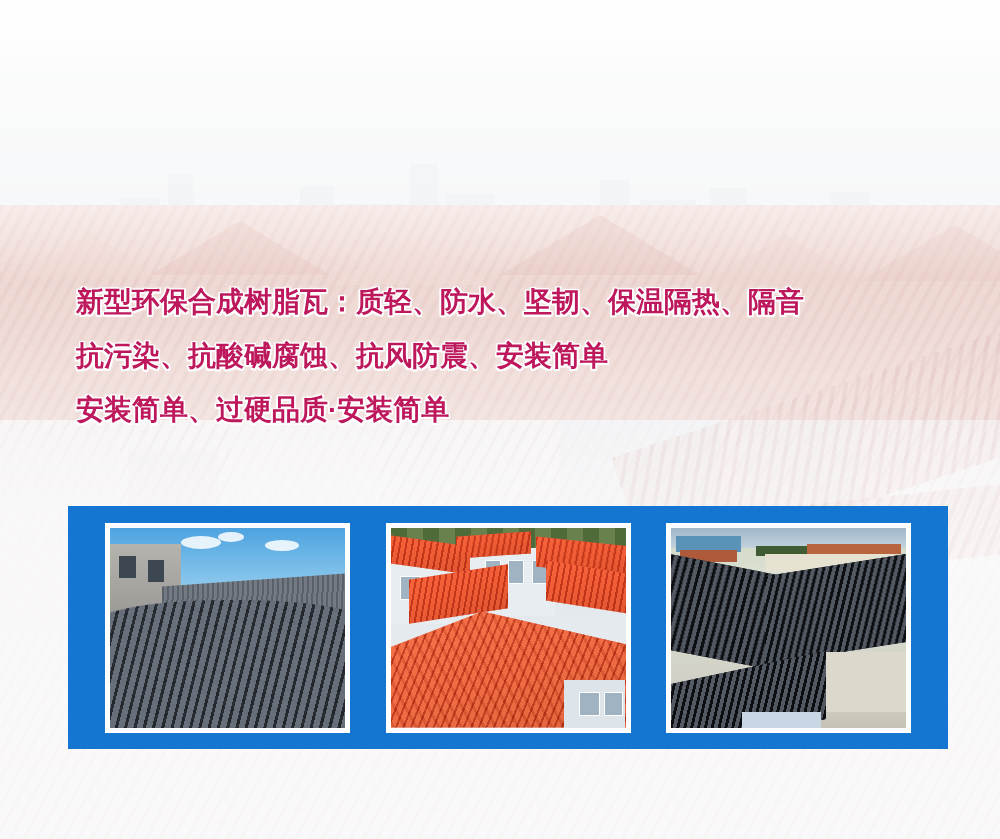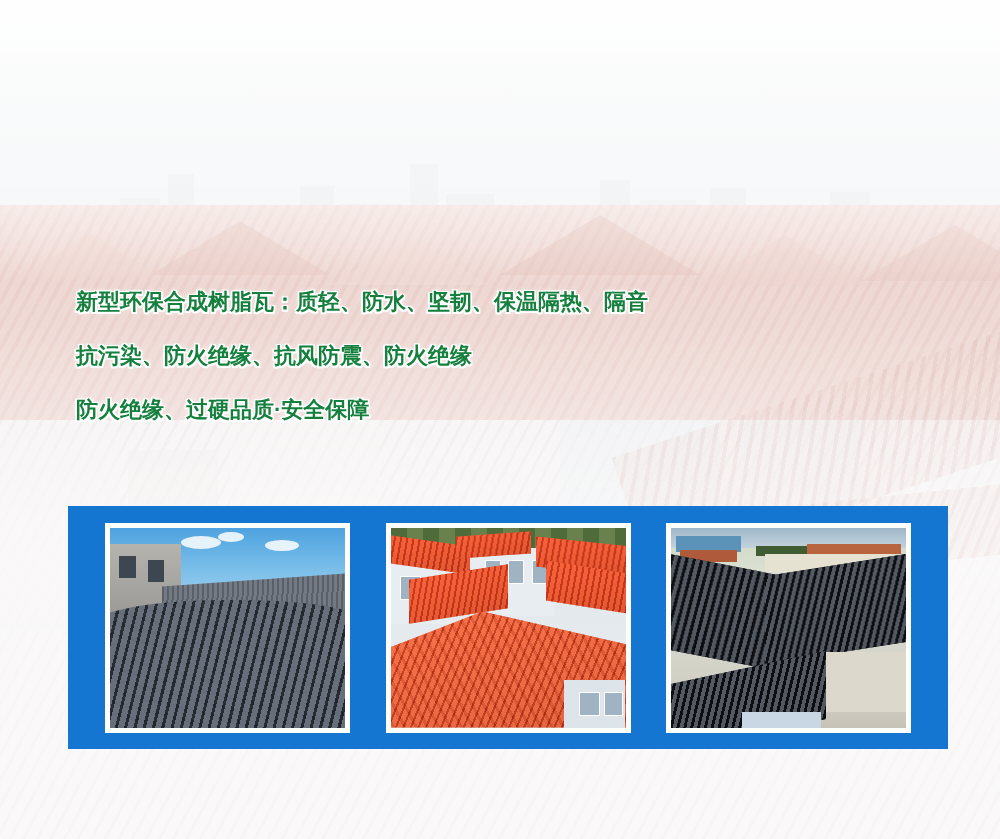--- a/index.html
+++ b/index.html
@@ -94,24 +94,24 @@
       0 0 6px rgba(255,255,255,.95);
     white-space: pre-line;
   }
 
   
   .subcopy {
     position: absolute;
     left: 76px;
     top: 275px;
     width: 890px;
-    font-size: 22px;
+    font-size: 28px;
     line-height: 54px;
     font-weight: bold;
-    color: #15803d;
+    color: #be185d;
     text-shadow:
       1.5px 0 0 #ffffff, -1.5px 0 0 #ffffff, 0 1.5px 0 #ffffff, 0 -1.5px 0 #ffffff,
       1.5px 1.5px 0 #ffffff, -1.5px 1.5px 0 #ffffff, 1.5px -1.5px 0 #ffffff, -1.5px -1.5px 0 #ffffff,
       0 0 5px rgba(255,255,255,.9);
   }
   .subcopy div { white-space: nowrap; }
 
   
   .gallery {
     position: absolute;
@@ -254,22 +254,22 @@
     <div class="blk" style="left:740px;top:0;    width:120px; height:130px; background:#e9eef1;"></div>
     <div class="ridge" style="left:380px; top:96px; width:640px; height:70px; transform:rotate(-6deg); border-radius:6px;"></div>
     <div class="ridge" style="left:620px; top:-30px; width:420px; height:120px; transform:rotate(-18deg);"></div>
   </div>
 
   <div class="bg-wash"></div>
 
 
   <div class="subcopy">
     <div>新型环保合成树脂瓦：质轻、防水、坚韧、保温隔热、隔音</div>
-    <div>抗污染、防火绝缘、抗风防震、防火绝缘</div>
-    <div>防火绝缘、过硬品质·安全保障</div>
+    <div>抗污染、抗酸碱腐蚀、抗风防震、安装简单</div>
+    <div>安装简单、过硬品质·安装简单</div>
   </div>
 
   <div class="gallery">
 
     <div class="photo ph1">
       <div class="inner">
         <div class="sky"></div>
         <div class="cloud" style="left:30%;  top:4%;  width:40px; height:13px;"></div>
         <div class="cloud" style="left:46%;  top:2%;  width:26px; height:10px;"></div>
         <div class="cloud" style="left:66%;  top:6%;  width:34px; height:11px;"></div>

